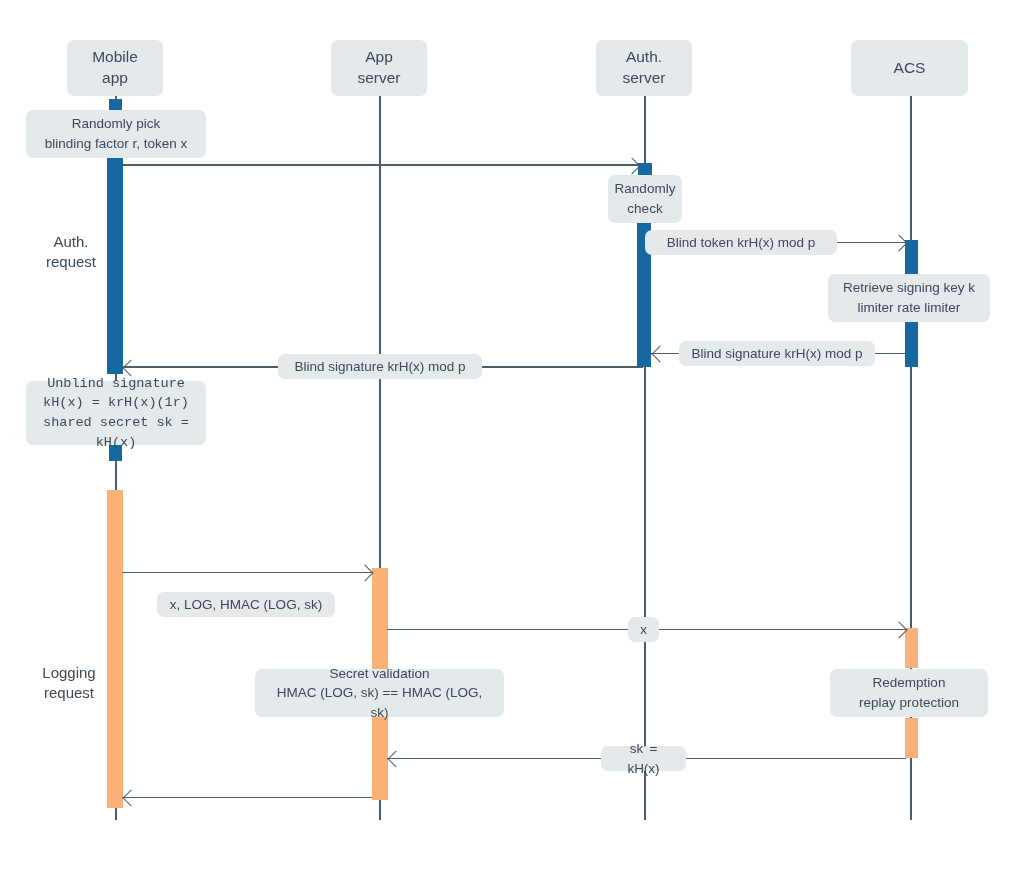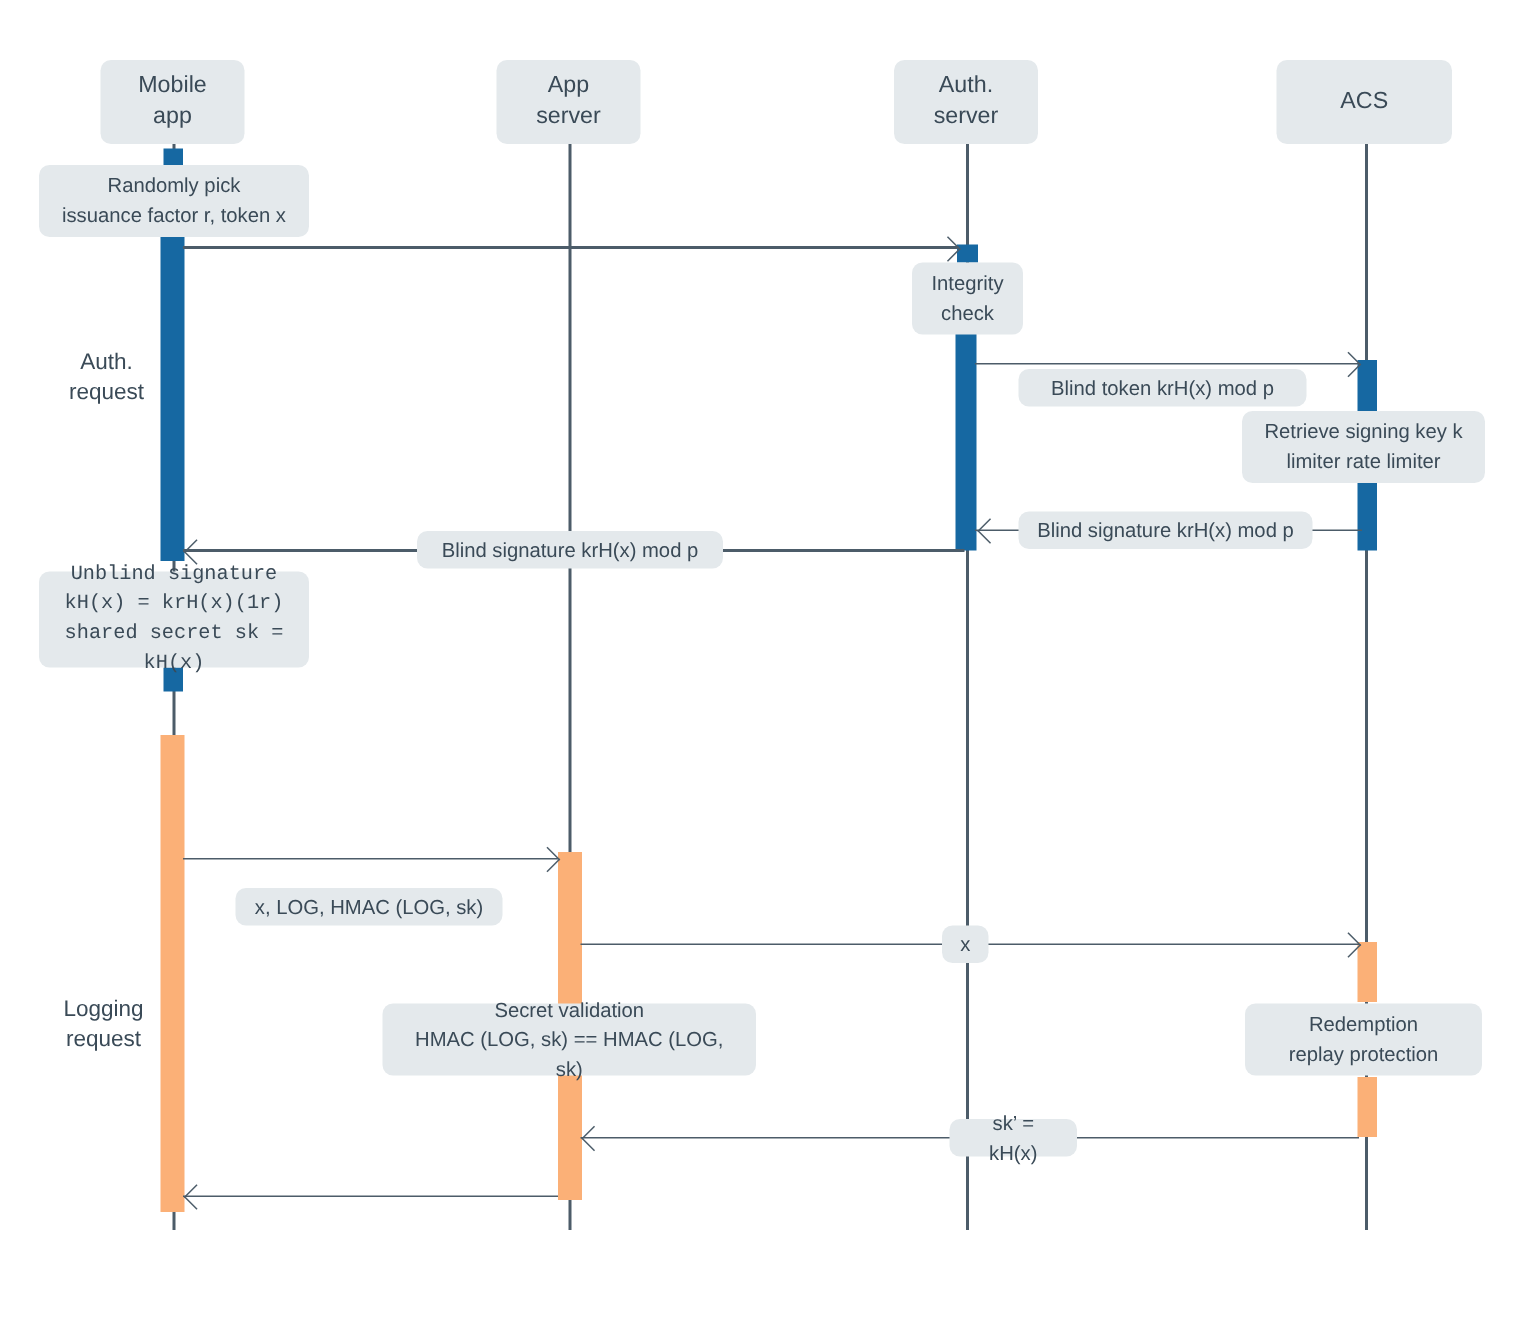--- a/index.html
+++ b/index.html
@@ -119,61 +119,61 @@
   <div class="activation act-blue" style="left:905px; top:322px; width:13px; height:45px;"></div>
   <div class="activation act-orange" style="left:905px; top:628px; width:13px; height:40px;"></div>
   <div class="activation act-orange" style="left:905px; top:718px; width:13px; height:40px;"></div>
 
   <div class="side-label" style="left:36px; top:232px; width:70px;">Auth.
 request</div>
   <div class="side-label" style="left:30px; top:663px; width:78px;">Logging
 request</div>
 
   <div class="note" style="left:26px; top:110px; width:180px; height:48px;">Randomly pick
-issuance factor r, token x</div>
+blinding factor r, token x</div>
 
-  <div class="note" style="left:608px; top:175px; width:74px; height:48px;">Integrity
+  <div class="note" style="left:608px; top:175px; width:74px; height:48px;">Randomly
 check</div>
 
   <div class="note" style="left:828px; top:274px; width:162px; height:48px;">Retrieve signing key k
 limiter rate limiter</div>
 
   <div class="note" style="left:26px; top:381px; width:180px; height:64px;font-family:Liberation Mono, monospace;">Unblind signature
 kH(x) = krH(x)(1r)
 shared secret sk = kH(x)</div>
 
   <div class="note" style="left:830px; top:669px; width:158px; height:48px;">Redemption
 replay protection</div>
 
   <div class="note" style="left:255px; top:669px; width:249px; height:48px;">Secret validation
 HMAC (LOG, sk) == HMAC (LOG, sk)</div>
 
   <div class="msg-line" style="left:122px; top:164px; width:517px;"></div>
   <div class="arrow-head right" style="left:626px; top:159.5px;"></div>
 
   <div class="msg-line" style="left:650px; top:241.5px; width:256px;"></div>
   <div class="arrow-head right" style="left:893px; top:237px;"></div>
-  <div class="note" style="left:679px; top:230px; width:192px; height:25px;margin-top:16px;">Blind token krH(x) mod p</div>
+  <div class="note" style="left:645px; top:230px; width:192px; height:25px;">Blind token krH(x) mod p</div>
 
   <div class="msg-line" style="left:650px; top:352.5px; width:258px;"></div>
   <div class="arrow-head left" style="left:654px; top:348px;"></div>
   <div class="note" style="left:679px; top:341px; width:196px; height:25px;">Blind signature krH(x) mod p</div>
 
   <div class="msg-line" style="left:122px; top:366px; width:521px;"></div>
   <div class="arrow-head left" style="left:125px; top:361.5px;"></div>
   <div class="note" style="left:278px; top:354px; width:204px; height:25px;">Blind signature krH(x) mod p</div>
 
   <div class="msg-line" style="left:122px; top:571.5px; width:250px;"></div>
   <div class="arrow-head right" style="left:359px; top:567px;"></div>
   <div class="note" style="left:157px; top:560px; width:178px; height:25px;margin-top:32px;">x, LOG, HMAC (LOG, sk)</div>
 
   <div class="msg-line" style="left:387px; top:628.5px; width:519px;"></div>
   <div class="arrow-head right" style="left:893px; top:624px;"></div>
   <div class="note" style="left:628px; top:617px; width:31px; height:25px;">x</div>
 
   <div class="msg-line" style="left:387px; top:757.5px; width:519px;"></div>
   <div class="arrow-head left" style="left:390px; top:753px;"></div>
-  <div class="note" style="left:633px; top:746px; width:85px; height:25px;">sk’ = kH(x)</div>
+  <div class="note" style="left:601px; top:746px; width:85px; height:25px;">sk’ = kH(x)</div>
 
   <div class="msg-line" style="left:122px; top:796.5px; width:250px;"></div>
   <div class="arrow-head left" style="left:125px; top:792px;"></div>
 
 </div>
 
 </body></html>

